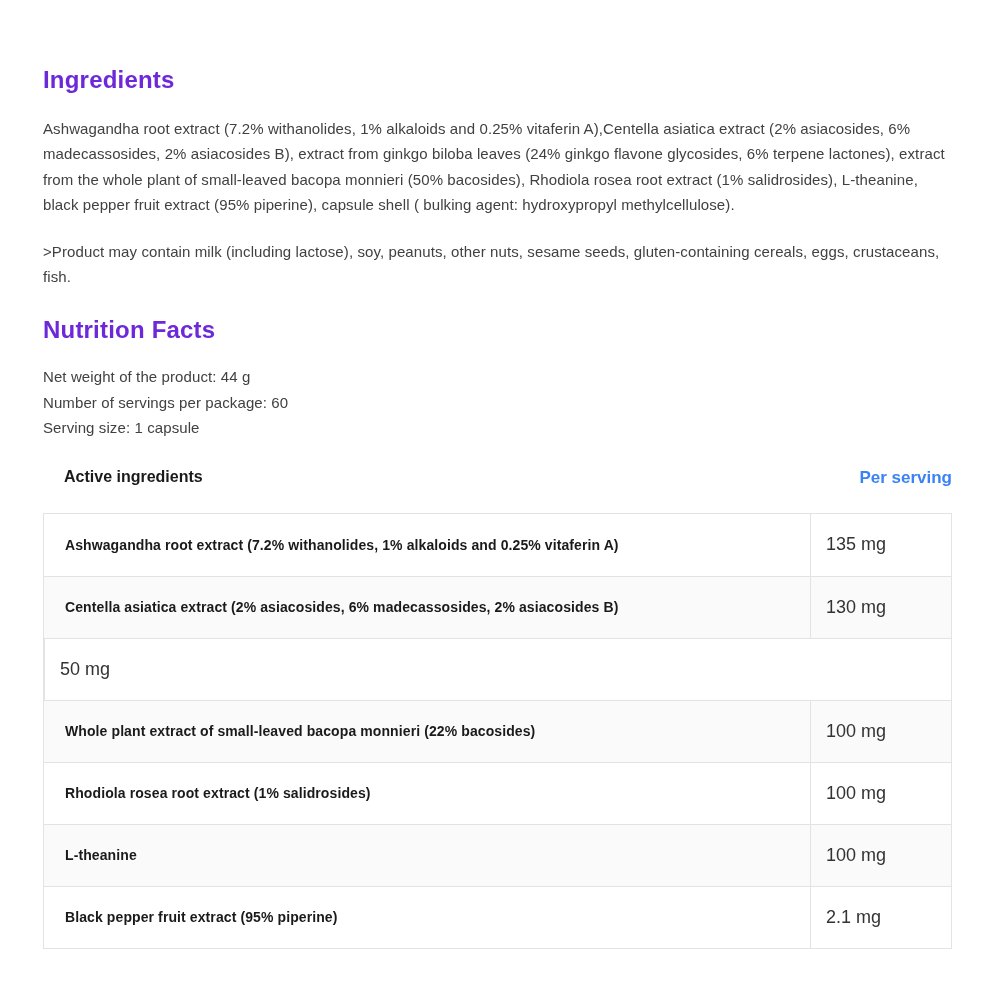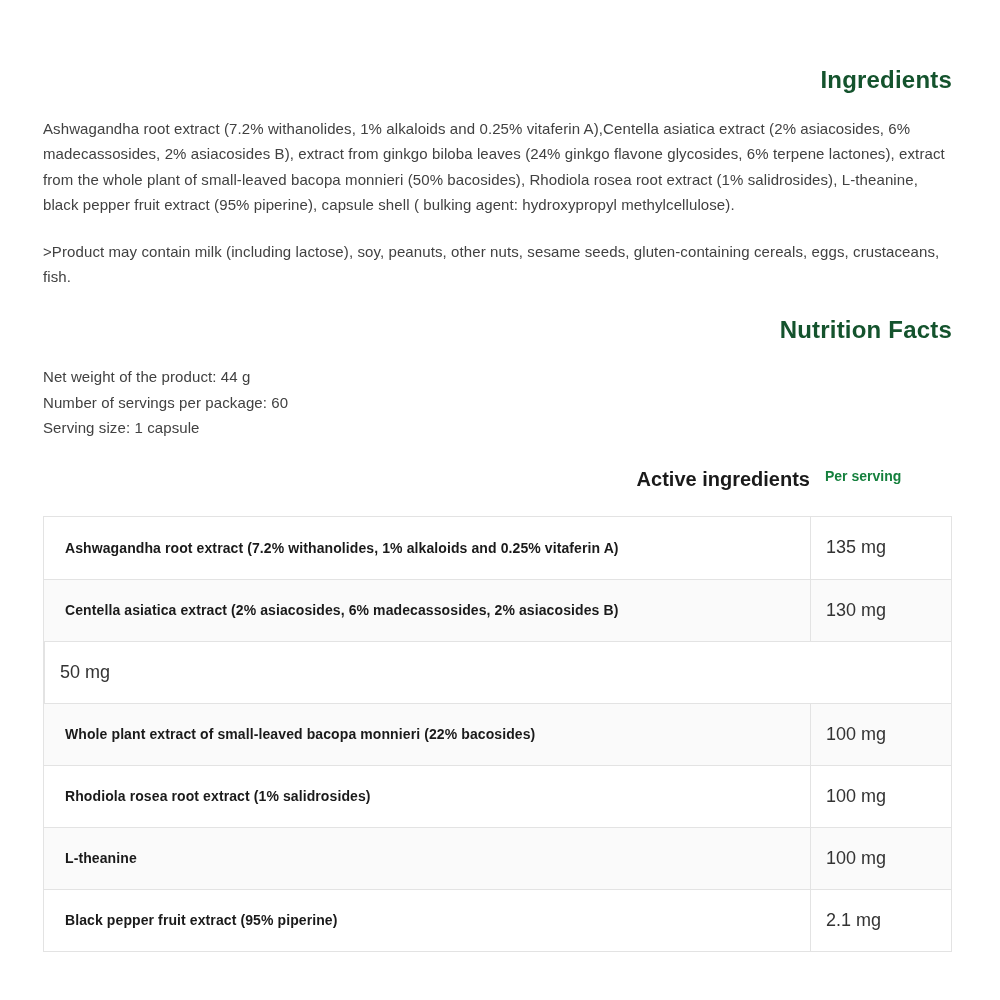--- a/index.html
+++ b/index.html
@@ -10,55 +10,54 @@
     font-family: "Liberation Sans", "DejaVu Sans", sans-serif;
     overflow: hidden;
   }
   .page {
     padding: 66px 48px 0 43px;
     width: 1000px;
   }
   .section-title {
     font-size: 24px;
     font-weight: 700;
-    color: #14532d;
+    color: #6d28d9;
     letter-spacing: 0.2px;
     line-height: 1.15;
-    text-align: right;
   }
   .body-text {
     font-size: 15px;
     line-height: 25.5px;
     color: #414141;
     letter-spacing: 0.1px;
   }
   .ingredients-desc { margin-top: 22px; }
   .allergen-note   { margin-top: 21px; }
   .nutrition-title { margin-top: 26px; }
   .facts-list      { margin-top: 21px; }
   .facts-list div  { font-size: 15px; line-height: 25.5px; color: #414141; letter-spacing: 0.1px; }
 
   .table-header {
     display: flex;
     margin-top: 27px;
   }
   .table-header .col-ingredient {
     width: 767px;
     padding-left: 21px;
-    font-size: 20px;
+    font-size: 16px;
     font-weight: 700;
     color: #1a1a1a;
-    text-align: right;
   }
   .table-header .col-amount {
     width: 142px;
     padding-left: 15px;
-    font-size: 14px;
+    font-size: 17px;
     font-weight: 700;
-    color: #15803d;
+    color: #3b82f6;
+    text-align: right;
   }
 
   .nutrition-table {
     margin-top: 25px;
     width: 909px;
     border: 1px solid #e3e3e3;
     border-collapse: collapse;
   }
   .nutrition-table .row {
     display: flex;

